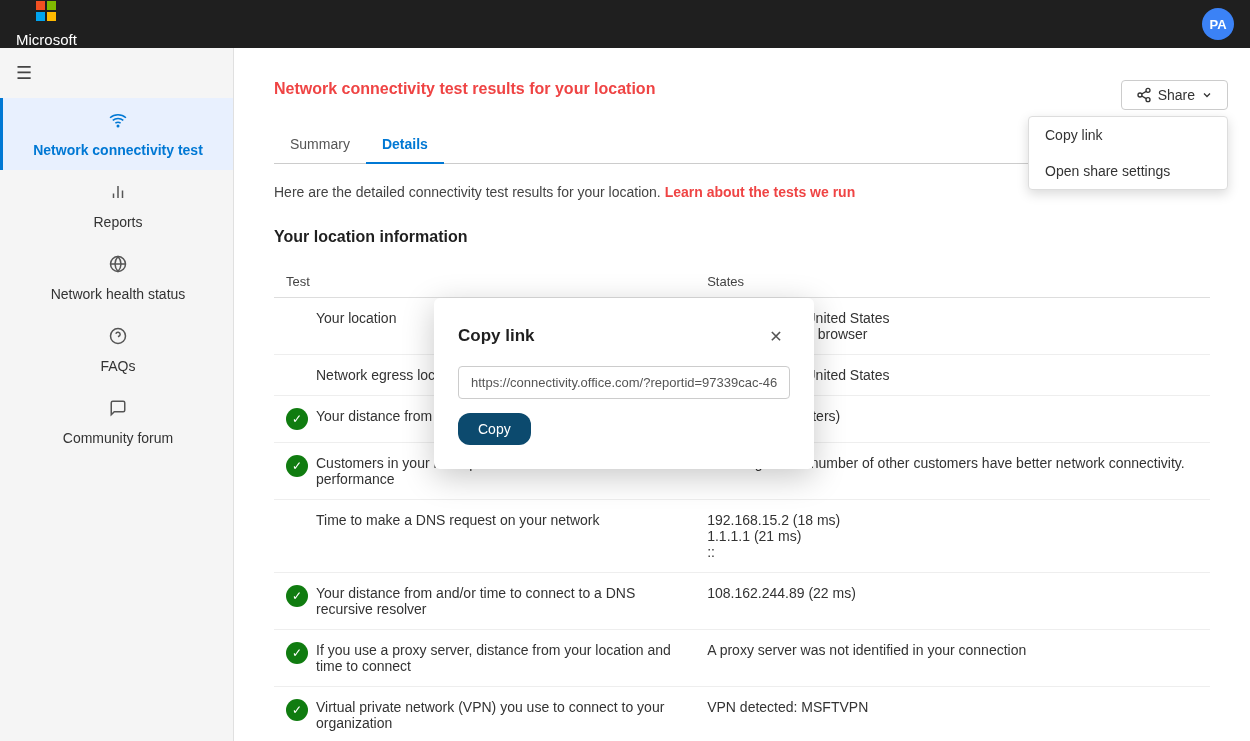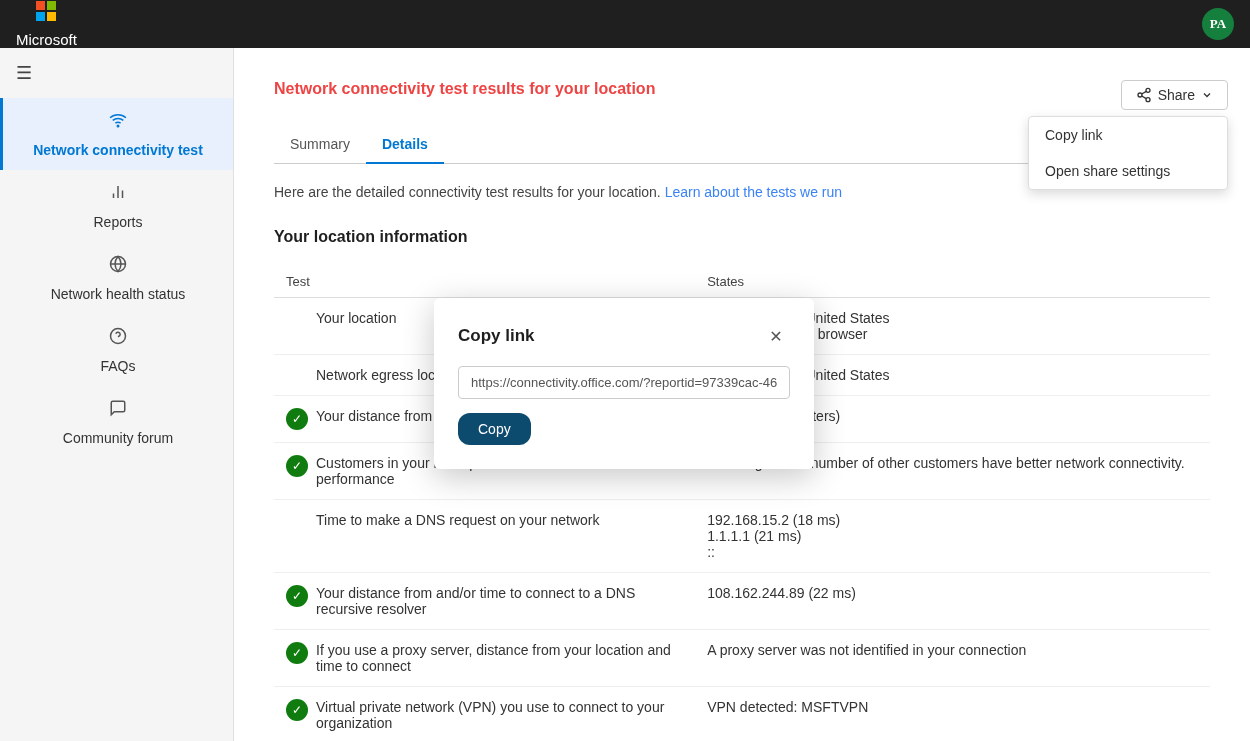--- a/index.html
+++ b/index.html
@@ -18,23 +18,23 @@
     .topbar-left { display: flex; align-items: center; gap: 10px; flex-direction: column; }
     .ms-logo { display: flex; gap: 2px; flex-wrap: wrap; width: 20px; height: 20px; }
     .ms-logo-sq { width: 9px; height: 9px; }
     .ms-logo-sq.red { background: #f25022; }
     .ms-logo-sq.green { background: #7fba00; }
     .ms-logo-sq.blue { background: #00a4ef; }
     .ms-logo-sq.yellow { background: #ffb900; }
     .topbar-brand { color: #fff; font-size: 15px; font-weight: 400; }
     .topbar-avatar {
       width: 32px; height: 32px; border-radius: 50%;
-      background: #15803d; color: #fff;
+      background: #3b82f6; color: #fff;
       display: flex; align-items: center; justify-content: center;
-      font-size: 13px; font-weight: 600; font-family: Liberation Serif, serif;
+      font-size: 13px; font-weight: 600;
     }
 
     
     .main-layout { display: flex; flex: 1; overflow: hidden; }
 
     
     .sidebar {
       width: 234px;
       background: #f5f5f5;
       border-right: 1px solid #e0e0e0;
@@ -119,21 +119,21 @@
     }
     .share-dropdown-item {
       padding: 10px 16px;
       cursor: pointer;
       font-size: 14px;
       color: #333;
     }
 
     
     .info-text { font-size: 14px; color: #444; margin-bottom: 28px; }
-    .info-text a { color: #3b82f6; text-decoration: none; }
+    .info-text a { color: #ef4444; text-decoration: none; font-weight: bold; }
 
     
     .section-title { font-size: 16px; font-weight: 600; color: #1f1f1f; margin-bottom: 20px; }
 
     
     .results-table { width: 100%; border-collapse: collapse; }
     .results-table th {
       text-align: left;
       padding: 8px 12px;
       font-weight: 400;

